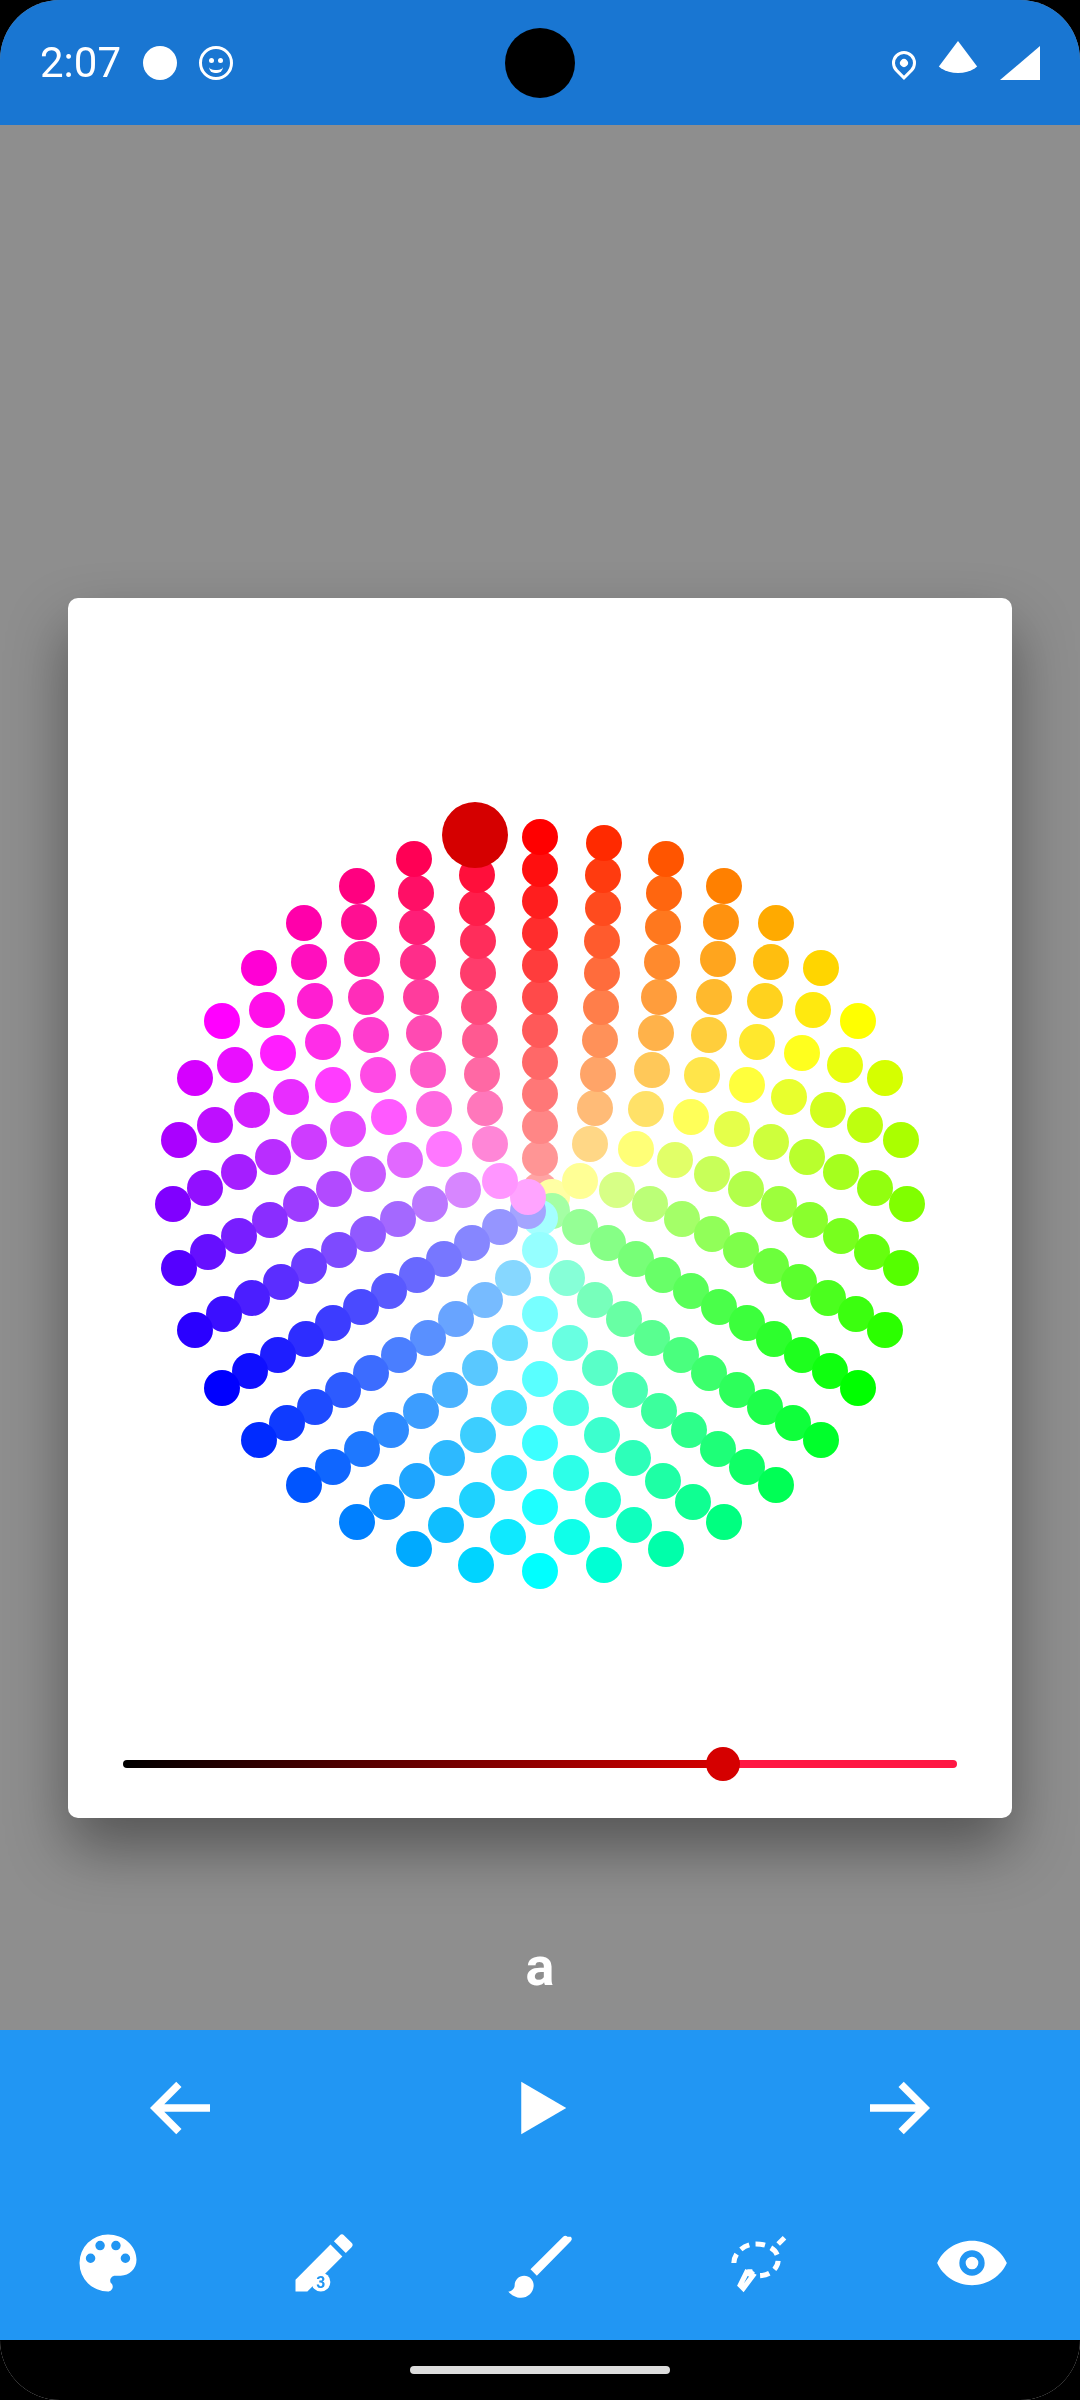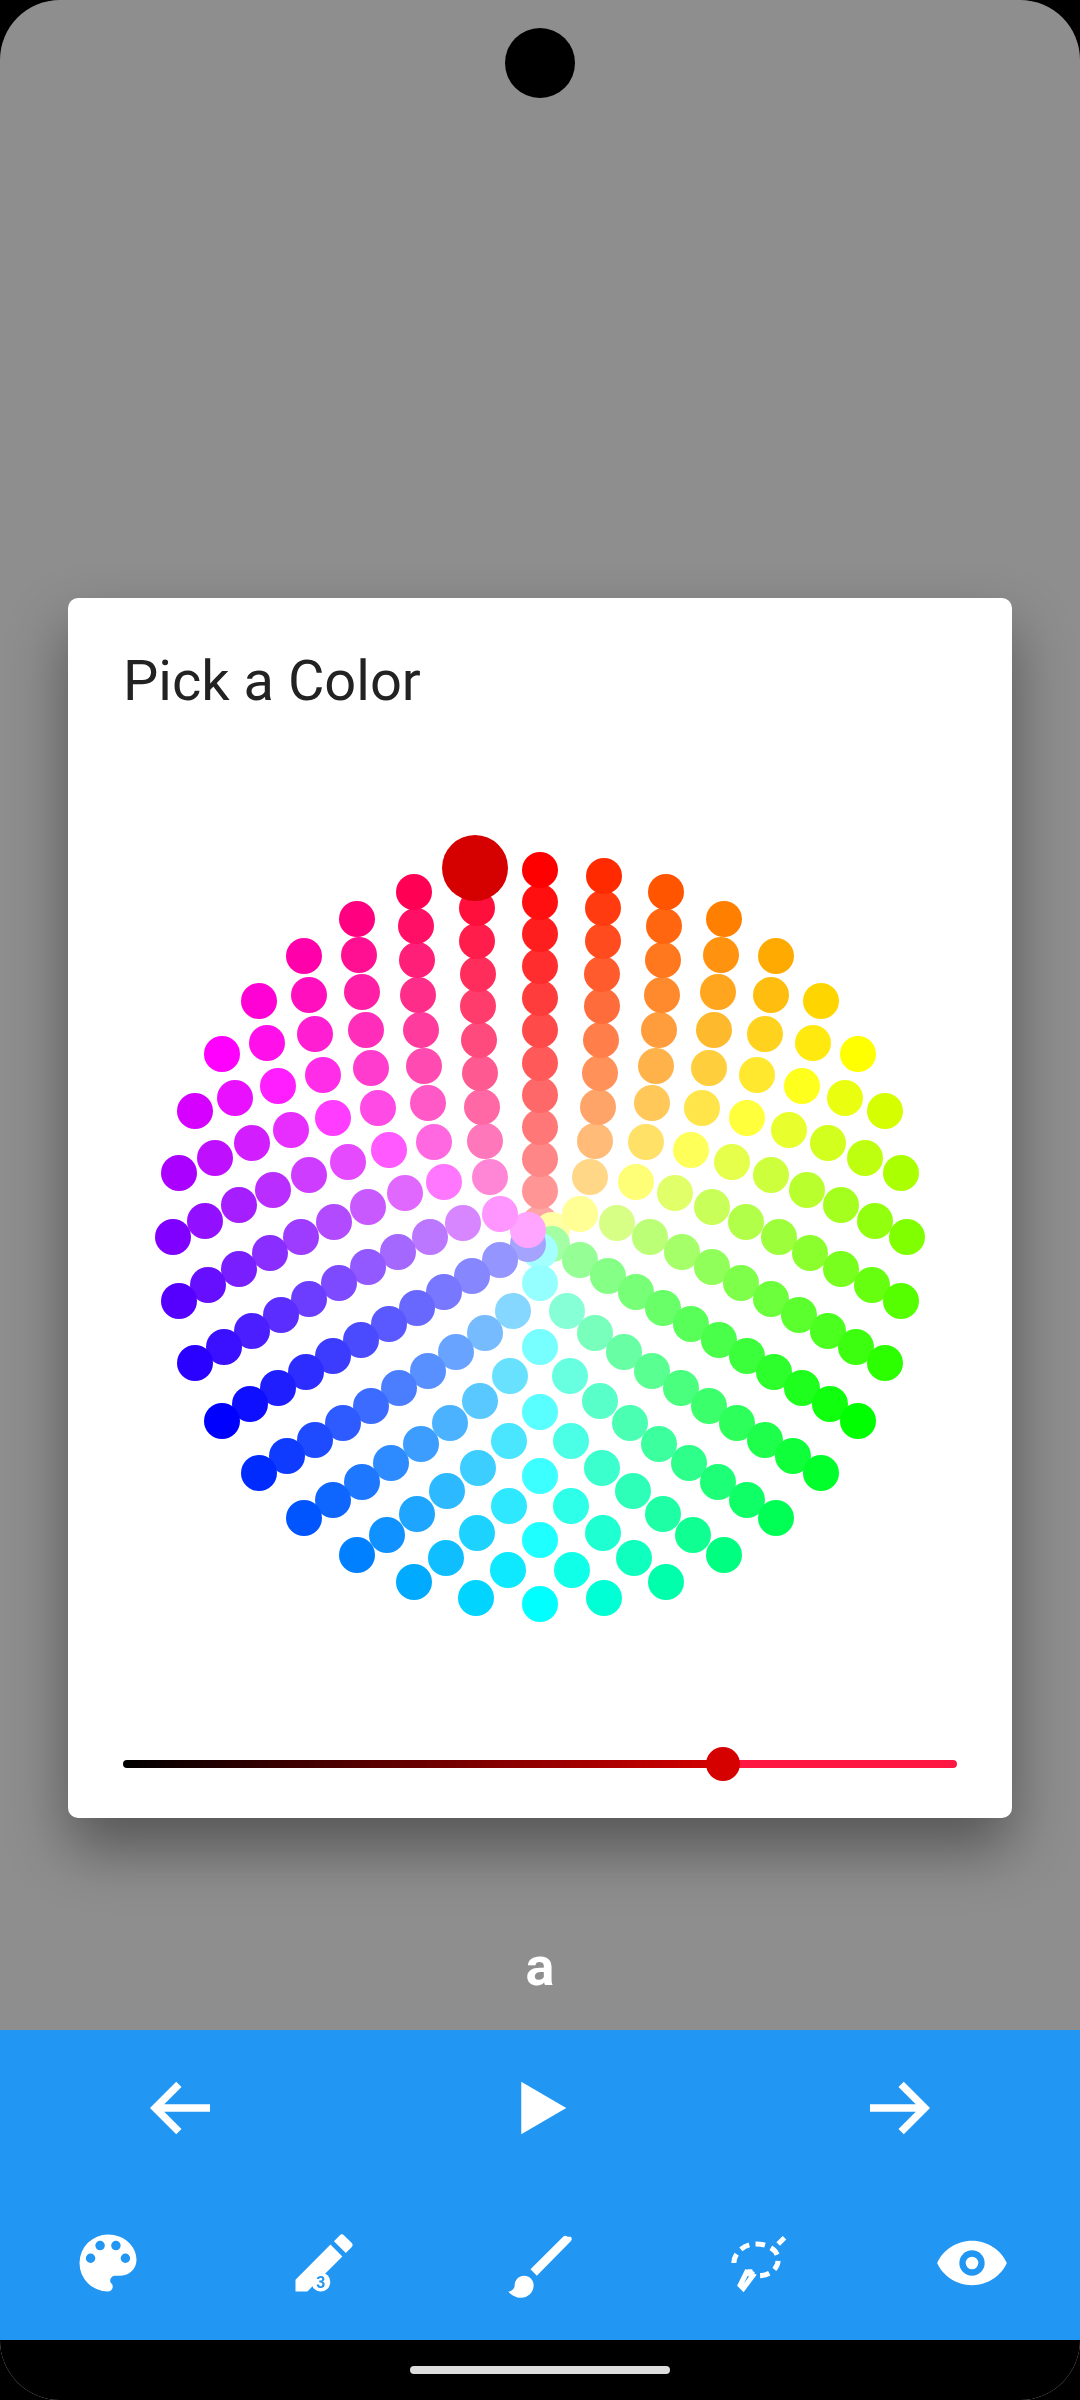--- a/index.html
+++ b/index.html
@@ -136,20 +136,34 @@
     font-size:42px;font-weight:600;letter-spacing:1px;
     cursor:pointer;
   }
 </style>
 </head>
 <body>
 
 <div class="phone">
   <div class="camera-cutout"></div>
 
+  <div class="statusbar">
+    <div class="left">
+      <span>2:07</span>
+      <span class="status-dot"></span>
+      <span class="status-face">
+          <span class="mouth"></span>
+        </span>
+    </div>
+    <div class="right">
+      <span class="pin"></span>
+      <span class="wifi"></span>
+      <span class="signal"></span>
+    </div>
+  </div>
 
   <div class="bgcontent"></div>
 
   <div class="char-marker">a</div>
 
   <div class="toolbar">
     <div class="row nav">
       <div class="cell">
         <svg viewBox="0 0 24 24">
             <path d="M20 11H7.8l4.6-4.6L11 5l-7 7 7 7 1.4-1.4L7.8 13H20z"></path>
@@ -198,21 +212,20 @@
     </div>
   </div>
 
   <div class="navbar">
     <div class="navhandle"></div>
   </div>
 
   <div class="scrim"></div>
 
   <div class="dialog">
-    <div class="dialog-title">Pick a Color</div>
     <div class="wheel-wrap">
       <div class="color-wheel" id="wheel">
           <div class="color-dot" style="width: 36px; height: 36px; left: 367px; top: 352.917px; background: rgb(255, 164, 164);"></div>
           <div class="color-dot" style="width: 36px; height: 36px; left: 379.197px; top: 359.958px; background: rgb(255, 255, 164);"></div>
           <div class="color-dot" style="width: 36px; height: 36px; left: 379.197px; top: 374.042px; background: rgb(164, 255, 164);"></div>
           <div class="color-dot" style="width: 36px; height: 36px; left: 367px; top: 381.083px; background: rgb(164, 255, 255);"></div>
           <div class="color-dot" style="width: 36px; height: 36px; left: 354.803px; top: 374.042px; background: rgb(164, 164, 255);"></div>
           <div class="color-dot" style="width: 36px; height: 36px; left: 354.803px; top: 359.958px; background: rgb(255, 164, 255);"></div>
           <div class="color-dot" style="width: 36px; height: 36px; left: 367px; top: 320.833px; background: rgb(255, 149, 149);"></div>
           <div class="color-dot" style="width: 36px; height: 36px; left: 406.982px; top: 343.917px; background: rgb(255, 255, 149);"></div>

